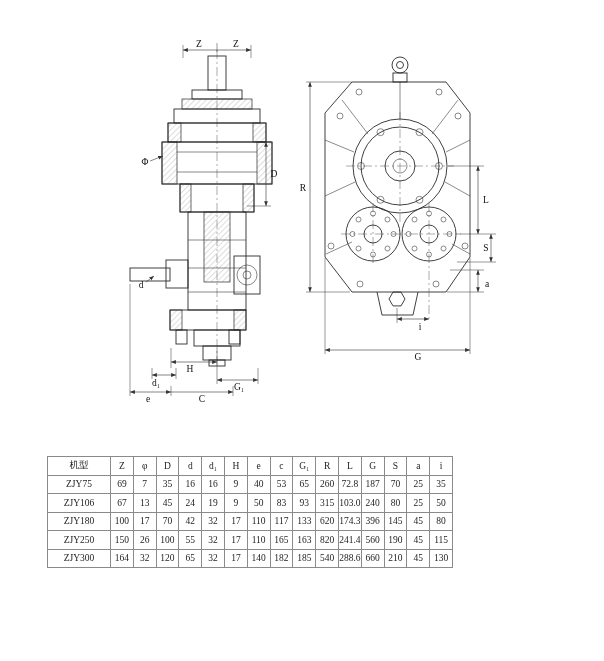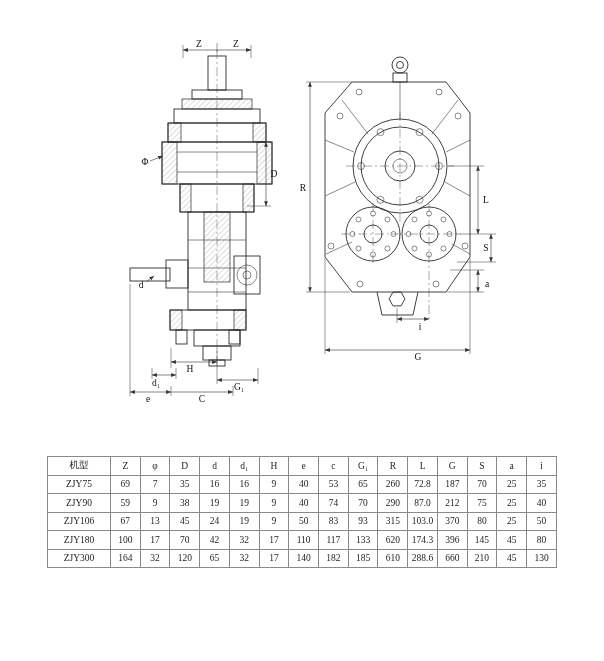--- a/index.html
+++ b/index.html
@@ -7,21 +7,21 @@
         font-family:"Liberation Serif",serif;}
   svg.drawing{position:absolute;left:0;top:0;}
   .part{fill:none;stroke:#2a2a2a;stroke-width:0.9;}
   .thin{fill:none;stroke:#2a2a2a;stroke-width:0.55;}
   .hatched{fill:url(#hatch);stroke:#2a2a2a;stroke-width:0.7;}
   .cl{fill:none;stroke:#555;stroke-width:0.5;stroke-dasharray:9 3 2 3;}
   .dim{fill:none;stroke:#333;stroke-width:0.6;}
   .ext{fill:none;stroke:#333;stroke-width:0.5;}
   .lbl{font:9.5px "Liberation Serif",serif;fill:#111;}
   table[data-name="dimension-table"]{
-    position:absolute;left:47px;top:456px;width:510px;border-collapse:collapse;
+    position:absolute;left:47px;top:456px;width:406px;border-collapse:collapse;
     table-layout:fixed;background:#fff;}
   table[data-name="dimension-table"] th,
   table[data-name="dimension-table"] td{
     border:1px solid #8a8a8a;font-size:9.5px;font-weight:normal;text-align:center;
     vertical-align:middle;height:17.5px;padding:0;color:#1d1d1d;white-space:nowrap;}
   table[data-name="dimension-table"] th:first-child,
   table[data-name="dimension-table"] td:first-child{width:62px;}
 </style>
 </head>
 <body>
@@ -270,51 +270,33 @@
           <td data-name="value-cell">53</td>
           <td data-name="value-cell">65</td>
           <td data-name="value-cell">260</td>
           <td data-name="value-cell">72.8</td>
           <td data-name="value-cell">187</td>
           <td data-name="value-cell">70</td>
           <td data-name="value-cell">25</td>
           <td data-name="value-cell">35</td>
         </tr>
         <tr data-name="table-row">
-          <td data-name="model-cell">ZJY90</td>
-          <td data-name="value-cell">59</td>
-          <td data-name="value-cell">9</td>
-          <td data-name="value-cell">38</td>
-          <td data-name="value-cell">19</td>
-          <td data-name="value-cell">19</td>
-          <td data-name="value-cell">9</td>
-          <td data-name="value-cell">40</td>
-          <td data-name="value-cell">74</td>
-          <td data-name="value-cell">70</td>
-          <td data-name="value-cell">290</td>
-          <td data-name="value-cell">87.0</td>
-          <td data-name="value-cell">212</td>
-          <td data-name="value-cell">75</td>
-          <td data-name="value-cell">25</td>
-          <td data-name="value-cell">40</td>
-        </tr>
-        <tr data-name="table-row">
           <td data-name="model-cell">ZJY106</td>
           <td data-name="value-cell">67</td>
           <td data-name="value-cell">13</td>
           <td data-name="value-cell">45</td>
           <td data-name="value-cell">24</td>
           <td data-name="value-cell">19</td>
           <td data-name="value-cell">9</td>
           <td data-name="value-cell">50</td>
           <td data-name="value-cell">83</td>
           <td data-name="value-cell">93</td>
           <td data-name="value-cell">315</td>
           <td data-name="value-cell">103.0</td>
-          <td data-name="value-cell">370</td>
+          <td data-name="value-cell">240</td>
           <td data-name="value-cell">80</td>
           <td data-name="value-cell">25</td>
           <td data-name="value-cell">50</td>
         </tr>
         <tr data-name="table-row">
           <td data-name="model-cell">ZJY180</td>
           <td data-name="value-cell">100</td>
           <td data-name="value-cell">17</td>
           <td data-name="value-cell">70</td>
           <td data-name="value-cell">42</td>
@@ -324,31 +306,49 @@
           <td data-name="value-cell">117</td>
           <td data-name="value-cell">133</td>
           <td data-name="value-cell">620</td>
           <td data-name="value-cell">174.3</td>
           <td data-name="value-cell">396</td>
           <td data-name="value-cell">145</td>
           <td data-name="value-cell">45</td>
           <td data-name="value-cell">80</td>
         </tr>
         <tr data-name="table-row">
+          <td data-name="model-cell">ZJY250</td>
+          <td data-name="value-cell">150</td>
+          <td data-name="value-cell">26</td>
+          <td data-name="value-cell">100</td>
+          <td data-name="value-cell">55</td>
+          <td data-name="value-cell">32</td>
+          <td data-name="value-cell">17</td>
+          <td data-name="value-cell">110</td>
+          <td data-name="value-cell">165</td>
+          <td data-name="value-cell">163</td>
+          <td data-name="value-cell">820</td>
+          <td data-name="value-cell">241.4</td>
+          <td data-name="value-cell">560</td>
+          <td data-name="value-cell">190</td>
+          <td data-name="value-cell">45</td>
+          <td data-name="value-cell">115</td>
+        </tr>
+        <tr data-name="table-row">
           <td data-name="model-cell">ZJY300</td>
           <td data-name="value-cell">164</td>
           <td data-name="value-cell">32</td>
           <td data-name="value-cell">120</td>
           <td data-name="value-cell">65</td>
           <td data-name="value-cell">32</td>
           <td data-name="value-cell">17</td>
           <td data-name="value-cell">140</td>
           <td data-name="value-cell">182</td>
           <td data-name="value-cell">185</td>
-          <td data-name="value-cell">610</td>
+          <td data-name="value-cell">540</td>
           <td data-name="value-cell">288.6</td>
           <td data-name="value-cell">660</td>
           <td data-name="value-cell">210</td>
           <td data-name="value-cell">45</td>
           <td data-name="value-cell">130</td>
         </tr>
       </tbody>
   </table>
 
 </div>

